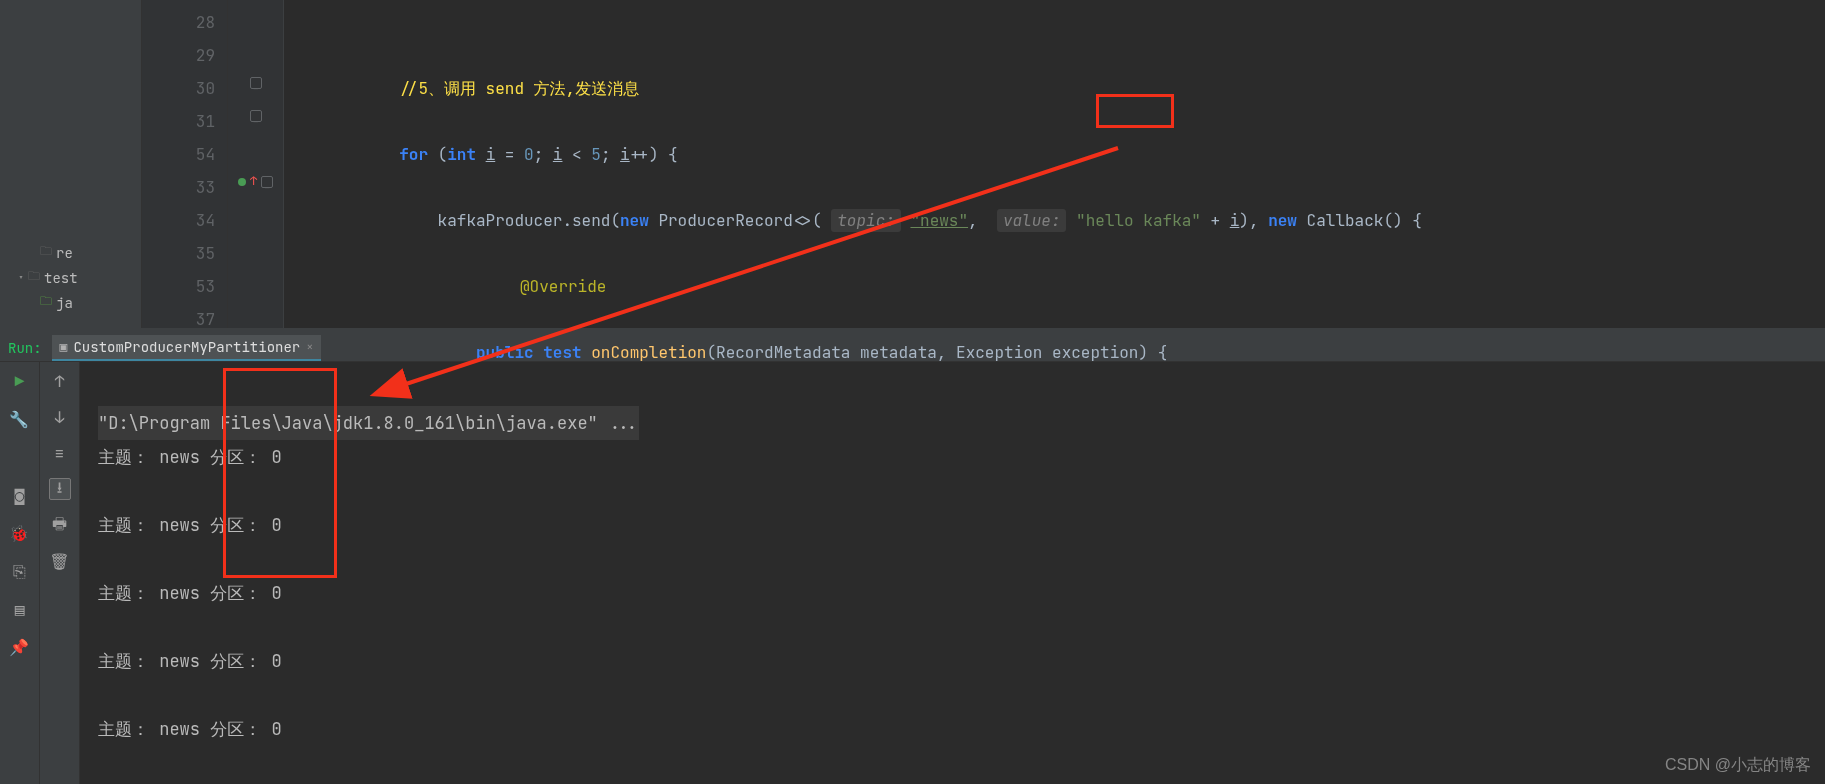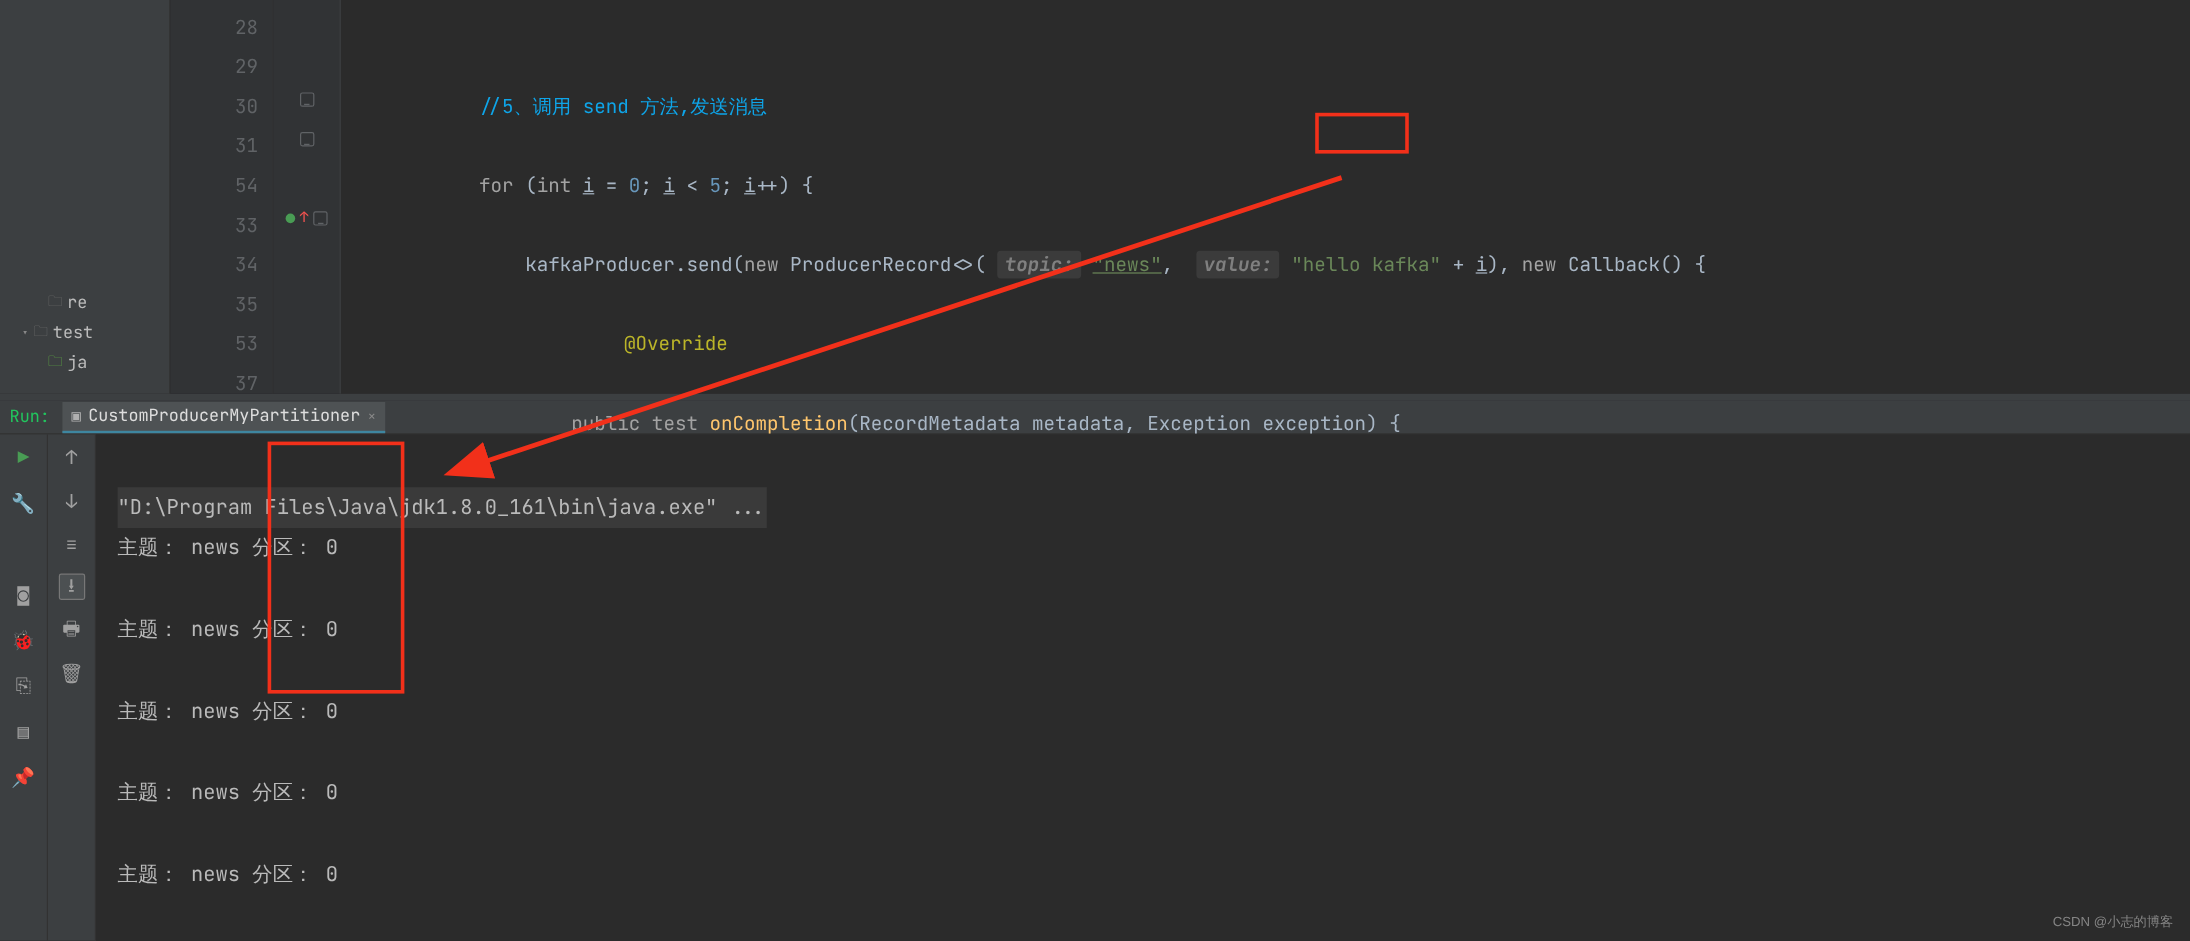--- a/index.html
+++ b/index.html
@@ -47,29 +47,29 @@
   }
   .gutter2 .gmark { display:flex; align-items:center; justify-content:center; height:33px; }
   .gmark .fold { width:12px; height:12px; border:1px solid #606366; border-radius:2px; position:relative; }
   .gmark .fold::before { content:"-"; position:absolute; left:1px; top:-6px; color:#606366; font-size:14px;}
   .gmark .greendot { width:8px; height:8px; border-radius:50%; background:#499c54; margin-right:2px;}
   .gmark .redarrow { color:#f0524f; font-size:12px; margin-left:2px;}
   .code {
     position:absolute; left:142px; right:0; top:6px;
     line-height:33px; white-space:pre;
   }
-  .c-comment { color:#0ea5e9; }
-  .c-keyword { color:#a3a3a3; }
+  .c-comment { color:#fde047; }
+  .c-keyword { color:#3b82f6;font-weight:bold; }
   .c-string  { color:#6a8759; }
   .c-string-td { color:#6a8759; text-decoration:underline; }
   .c-anno    { color:#bbb529;margin-left:44px; }
   .c-method  { color:#ffc66d; }
   .c-var     { color:#a9b7c6; text-decoration:underline; }
   .c-field   { color:#9876aa; font-style:italic; }
-  .c-param   { color:#808080; background:#3b3b3b; padding:1px 6px; border-radius:3px; font-style:italic;font-weight:bold; }
+  .c-param   { color:#808080; background:#3b3b3b; padding:1px 6px; border-radius:3px; font-style:italic; }
 
   .splitter { height:6px; background:#3c3f41; }
 
   .run-bar {
     height:28px; background:#3c3f41; border-bottom:1px solid #323232;
     display:flex; align-items:center; padding-left:8px; gap:10px; font-size:14px;
   }
   .run-label { color:#22c55e; }
   .run-tab {
     display:flex; align-items:center; gap:6px; padding:3px 8px;
@@ -91,21 +91,21 @@
     font-family: "JetBrains Mono", Consolas, monospace;
     font-size:17px; line-height:34px; white-space:pre;
     position:relative; color:#bababa;
   }
 
   .red-box { position:absolute; border:3px solid #f2301a; pointer-events:none; }
   .arrow-svg { position:absolute; pointer-events:none; }
 
   .watermark {
     position:absolute; right:14px; bottom:8px;
-    font-size:11px; color:#858585; font-family:sans-serif;
+    font-size:16px; color:#858585; font-family:sans-serif;
   }
 </style>
 </head>
 <body>
 
 <div class="top-area">
   <div class="project-pane">
     <div class="ptree-item ptree-indent2">
       <span class="folder-icon grey">🗀</span>
       <span>re</span>

